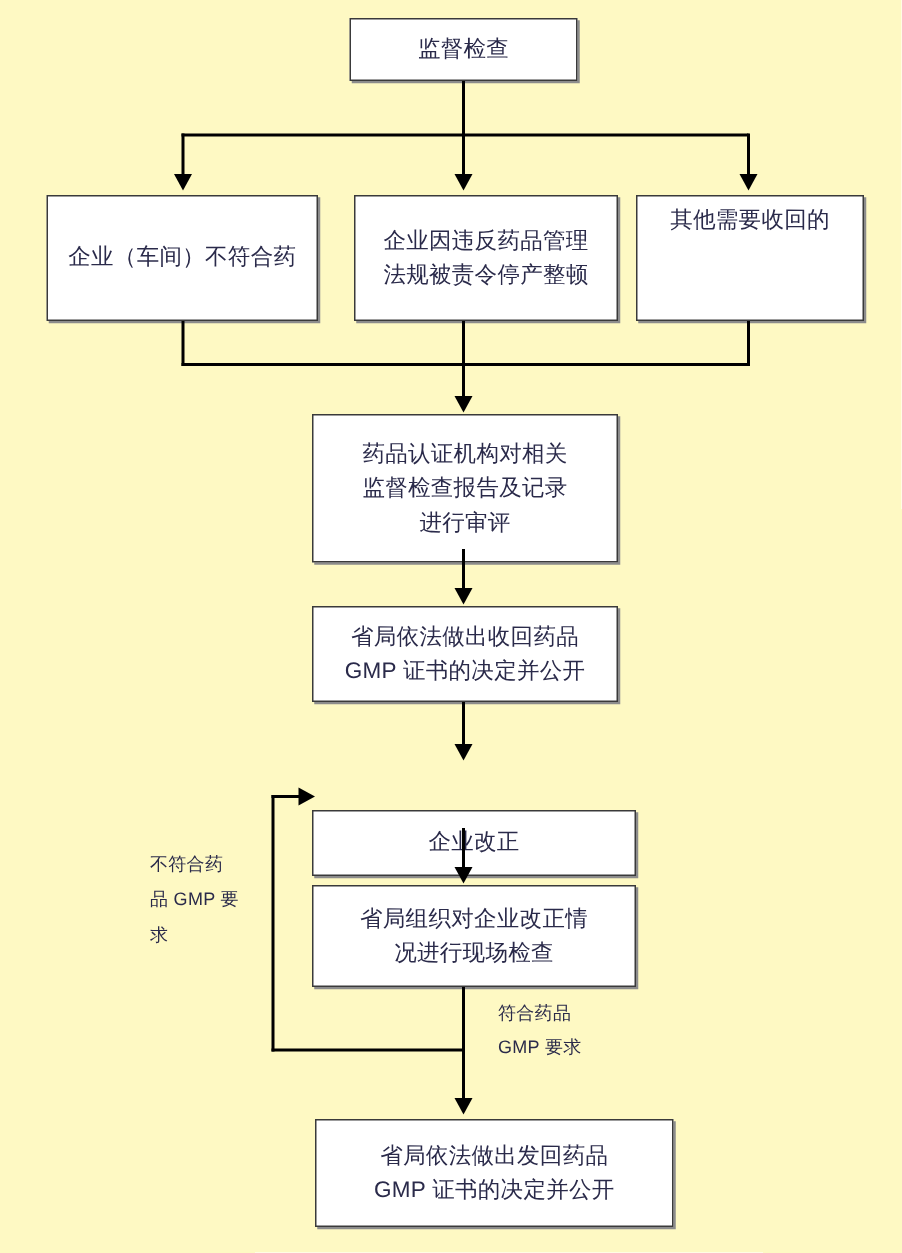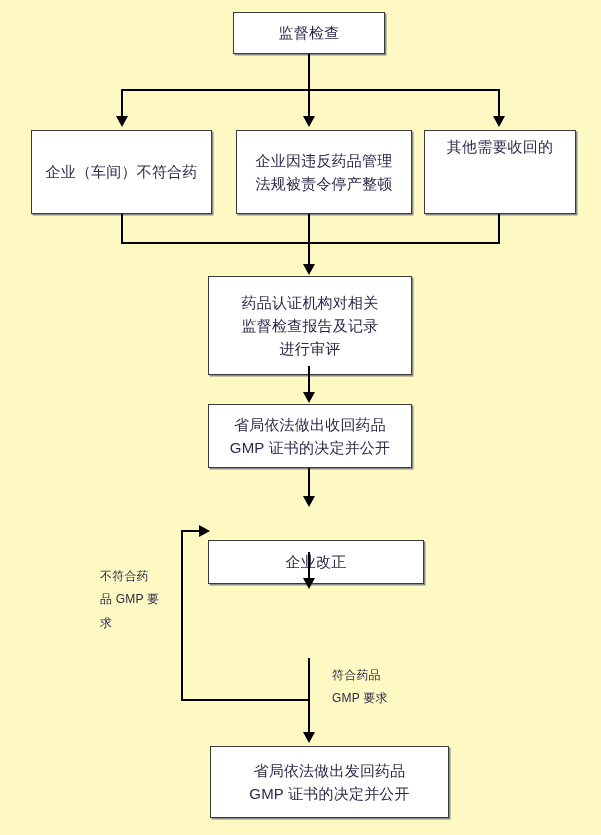--- a/index.html
+++ b/index.html
@@ -100,20 +100,24 @@
 
   <div class="node" style="left:208px; top:404px; width:204px; height:64px;">
     <div class="ln">省局依法做出收回药品</div>
     <div class="ln">GMP 证书的决定并公开</div>
   </div>
 
   <div class="node center-text" style="left:208px; top:540px; width:216px; height:44px;">
     <div class="ln">企业改正</div>
   </div>
 
+  <div class="node" style="left:208px; top:590px; width:216px; height:68px;">
+    <div class="ln">省局组织对企业改正情</div>
+    <div class="ln">况进行现场检查</div>
+  </div>
 
   <div class="node" style="left:210px; top:746px; width:239px; height:72px;">
     <div class="ln">省局依法做出发回药品</div>
     <div class="ln">GMP 证书的决定并公开</div>
   </div>
 
   <div class="edge v" style="left:308px; top:54px; height:37px;"></div>
   <div class="edge h" style="left:121px; top:89px; width:378px;"></div>
 
   <div class="edge v" style="left:121px; top:89px; height:29px;"></div>

